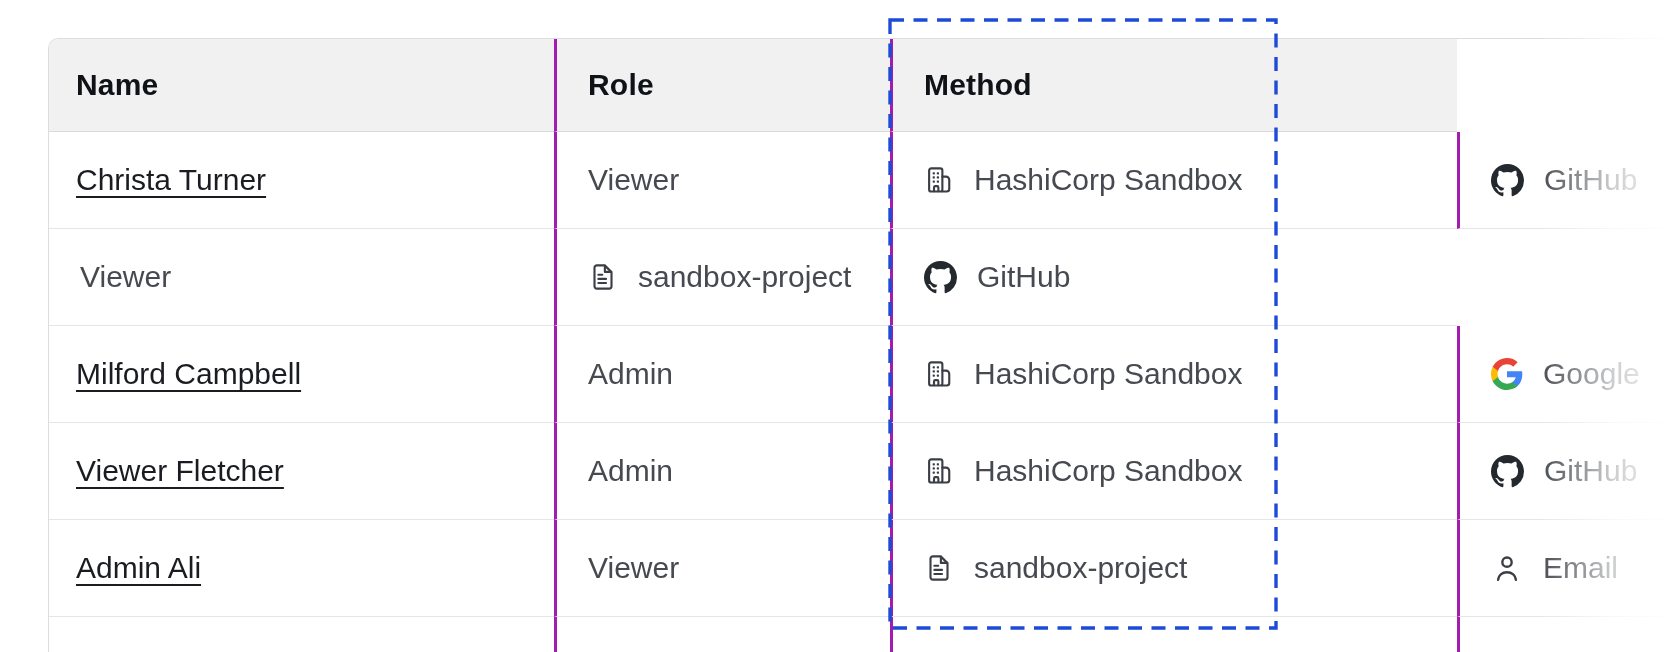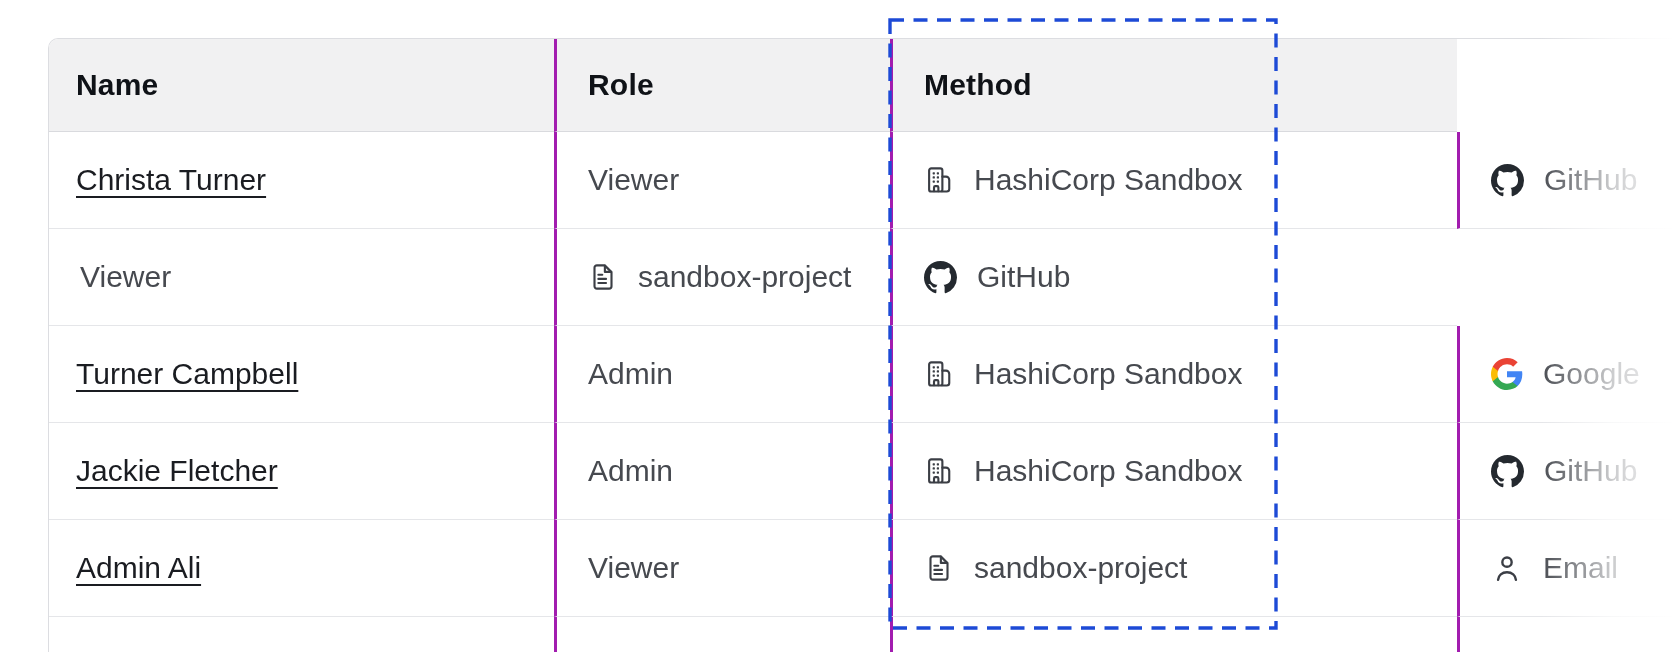--- a/index.html
+++ b/index.html
@@ -190,21 +190,21 @@
           <svg class="ic" width="33" height="33">
             <use href="#i-github"></use>
           </svg>
         </span>
       <span>GitHub</span>
     </div>
   </div>
 
   <div class="tr">
     <div class="td col-name">
-      <a class="name-link">Turner Campbell</a>
+      <a class="name-link">Milford Campbell</a>
     </div>
     <div class="td">
       <span>Admin</span>
     </div>
     <div class="td">
       <span class="ic-wrap">
           <svg class="ic" width="30" height="30">
             <use href="#i-org"></use>
           </svg>
         </span>
@@ -215,21 +215,21 @@
           <svg class="ic" width="32" height="32">
             <use href="#i-google"></use>
           </svg>
         </span>
       <span>Google</span>
     </div>
   </div>
 
   <div class="tr">
     <div class="td col-name">
-      <a class="name-link">Jackie Fletcher</a>
+      <a class="name-link">Viewer Fletcher</a>
     </div>
     <div class="td">
       <span>Admin</span>
     </div>
     <div class="td">
       <span class="ic-wrap">
           <svg class="ic" width="30" height="30">
             <use href="#i-org"></use>
           </svg>
         </span>

